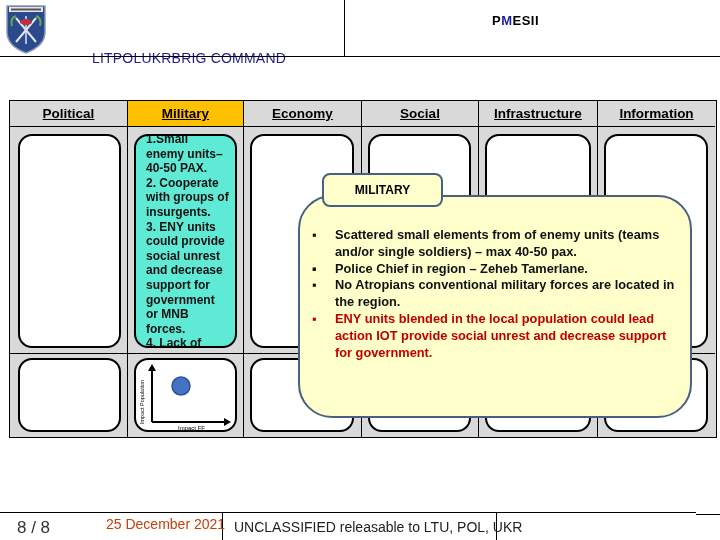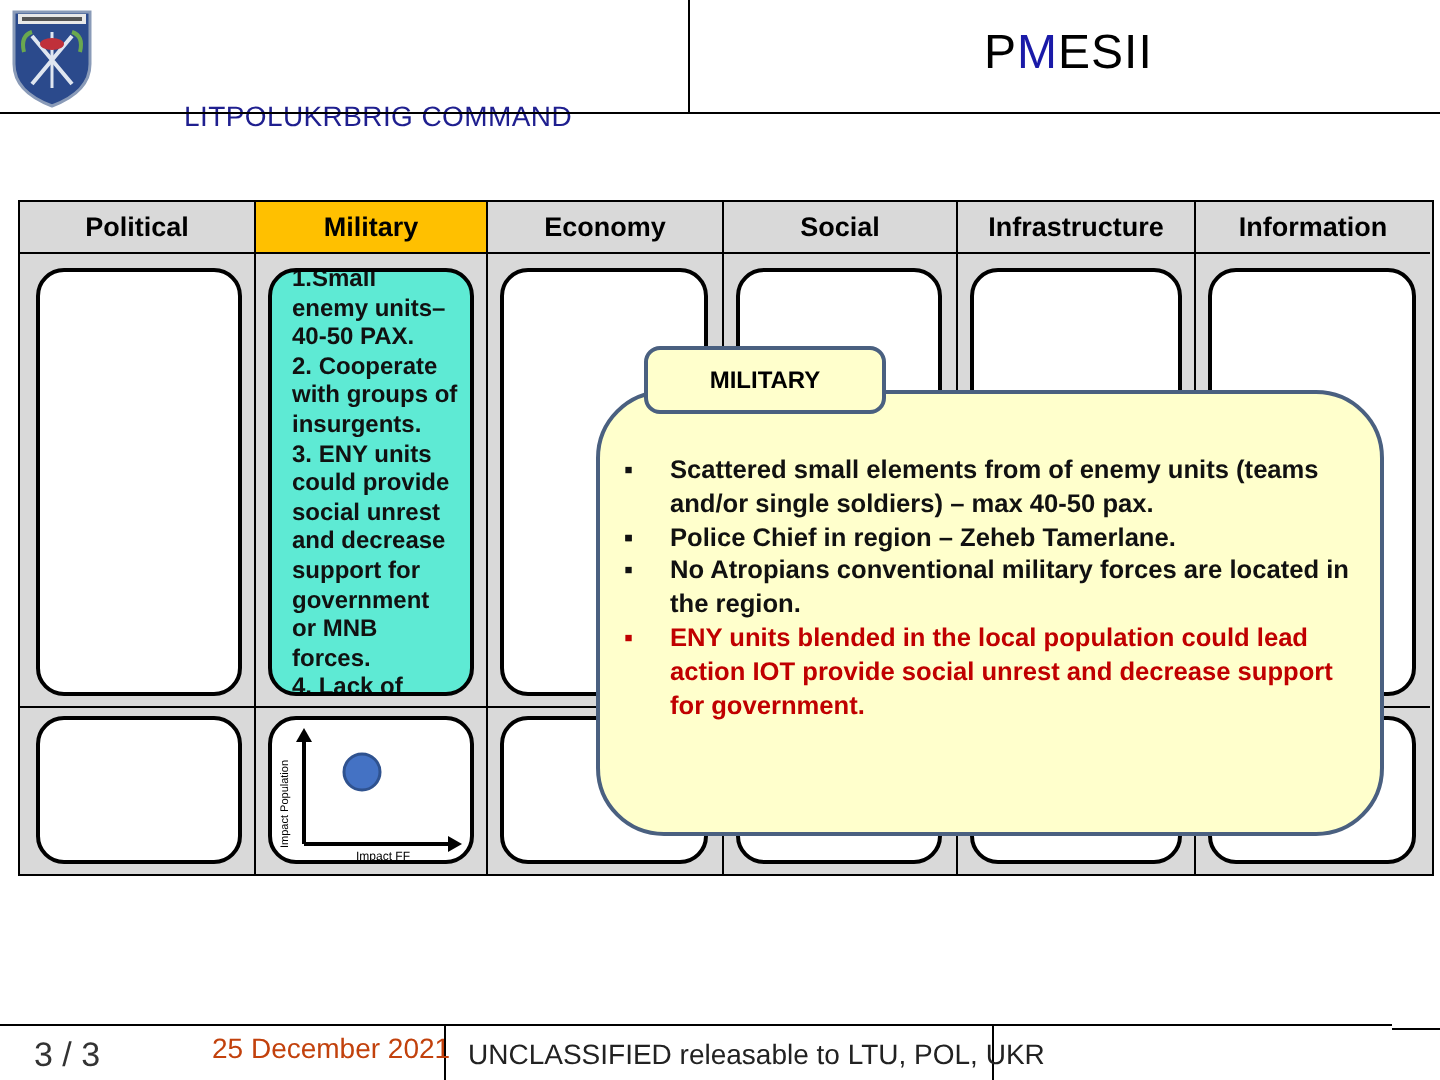--- a/index.html
+++ b/index.html
@@ -2,24 +2,24 @@
 <html><head>
 <meta charset="utf-8">
 <style>
   html,body{margin:0;padding:0;}
   body{width:720px;height:540px;background:#ffffff;position:relative;overflow:hidden;font-family:"Liberation Sans",sans-serif;}
   .abs{position:absolute;}
   .logo{left:4px;top:4px;width:44px;height:50px;}
   .cmd-title{left:92px;top:23px;font-size:14px;color:#1f1f8f;letter-spacing:0.2px;margin-top:27px;}
   .vdiv{left:344px;top:0;width:1px;height:56px;background:#000;}
   .hline{left:0;top:56px;width:720px;height:1px;background:#000;}
-  .pmesii{left:492px;top:13px;font-size:24px;font-weight:normal;color:#000;letter-spacing:0.5px;}
+  .pmesii{left:492px;top:13px;font-size:13px;font-weight:bold;color:#000;letter-spacing:0.5px;}
   .pmesii .m{color:#1a1aa8;}
   .grid{left:9px;top:100px;width:708px;height:338px;background:#d9d9d9;border:1.5px solid #000;box-sizing:border-box;}
-  .col-h{position:absolute;top:0;height:26px;border-right:1px solid #000;border-bottom:1.5px solid #000;box-sizing:border-box;display:flex;align-items:center;justify-content:center;font-size:13.5px;font-weight:bold;color:#000;}
+  .col-h{position:absolute;top:0;height:26px;border-right:1px solid #000;border-bottom:1.5px solid #000;box-sizing:border-box;display:flex;align-items:center;justify-content:center;font-size:13.5px;font-weight:bold;color:#000;text-decoration:underline;}
   .col-h.active{background:#ffc000;}
   .vline{position:absolute;top:26px;width:1px;height:311px;background:#000;}
   .rline{position:absolute;left:0;top:252px;width:705px;height:1px;background:#000;}
   .card{position:absolute;background:#fff;border:2.5px solid #000;border-radius:14px;box-sizing:border-box;}
   .card.active{background:#5eead4;}
   .mil-text{position:absolute;left:10px;top:-4px;right:6px;font-size:12px;font-weight:bold;line-height:14.6px;color:#111;}
   .chart{position:absolute;}
   .callout-tab{left:322px;top:173px;width:121px;height:34px;background:#ffffcc;border:2.5px solid #4a6080;border-radius:8px;box-sizing:border-box;display:flex;align-items:center;justify-content:center;font-size:12px;font-weight:bold;color:#000;z-index:3;}
   .callout{left:298px;top:195px;width:394px;height:223px;background:#ffffcc;border:2.5px solid #4a6080;border-radius:34px;box-sizing:border-box;z-index:2;}
   .callout ul{list-style:none;margin:0;padding:0;position:absolute;left:12px;top:30px;right:10px;}
@@ -107,15 +107,15 @@
     <li><span class="bul">▪</span><span>No Atropians conventional military forces are located in the region.</span></li>
     <li class="red"><span class="bul">▪</span><span>ENY units blended in the local population could lead action IOT provide social unrest and decrease support for government.</span></li>
   </ul>
 </div>
 <div class="abs callout-tab">MILITARY</div>
 
 <div class="abs foot-line1"></div>
 <div class="abs foot-line2"></div>
 <div class="abs fdiv1"></div>
 <div class="abs fdiv2"></div>
-<div class="abs page-num">3 / 3</div>
+<div class="abs page-num">8 / 8</div>
 <div class="abs date">25 December 2021</div>
 <div class="abs classif">UNCLASSIFIED releasable to LTU, POL, UKR</div>
 
 </body></html>

